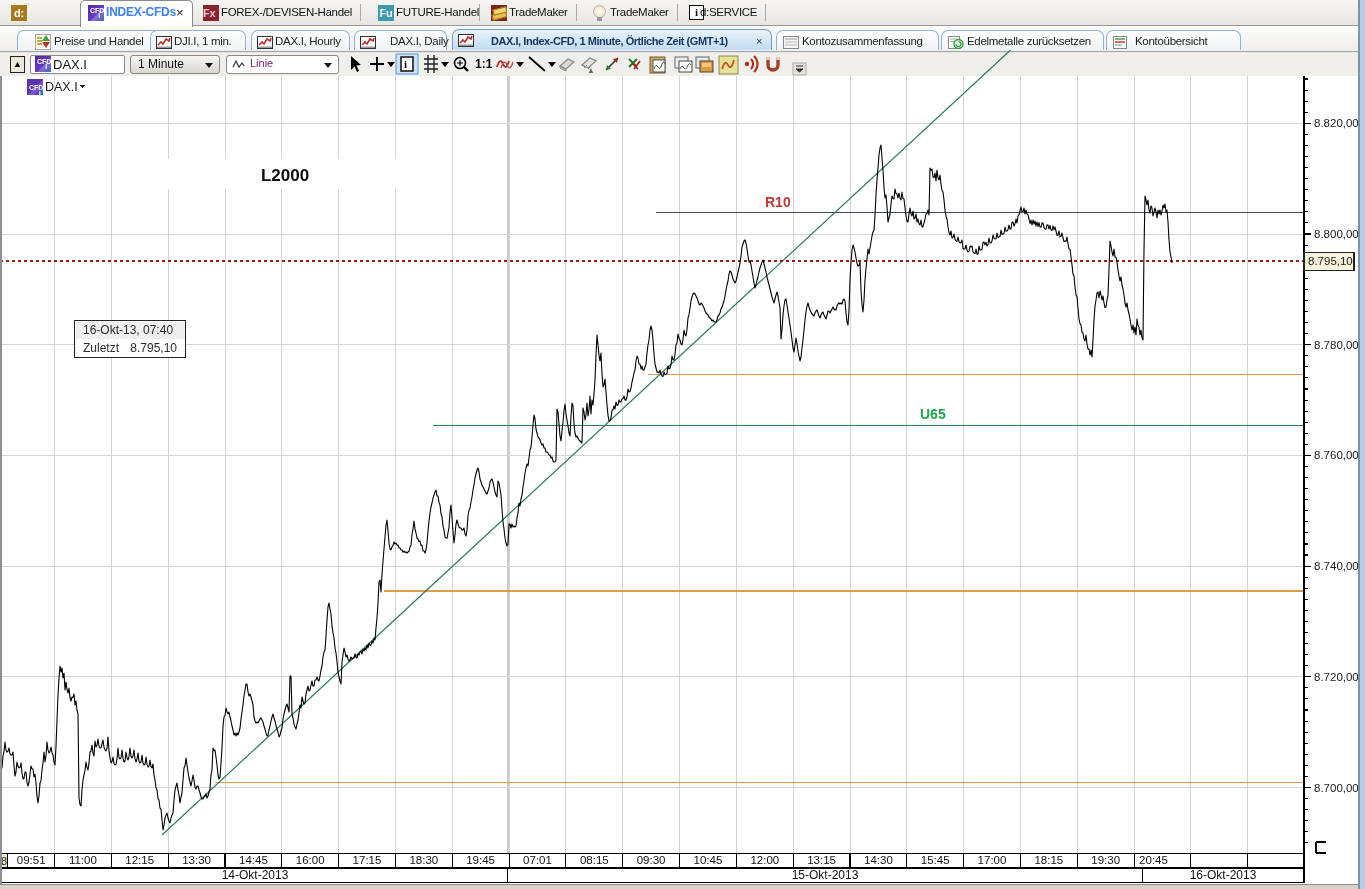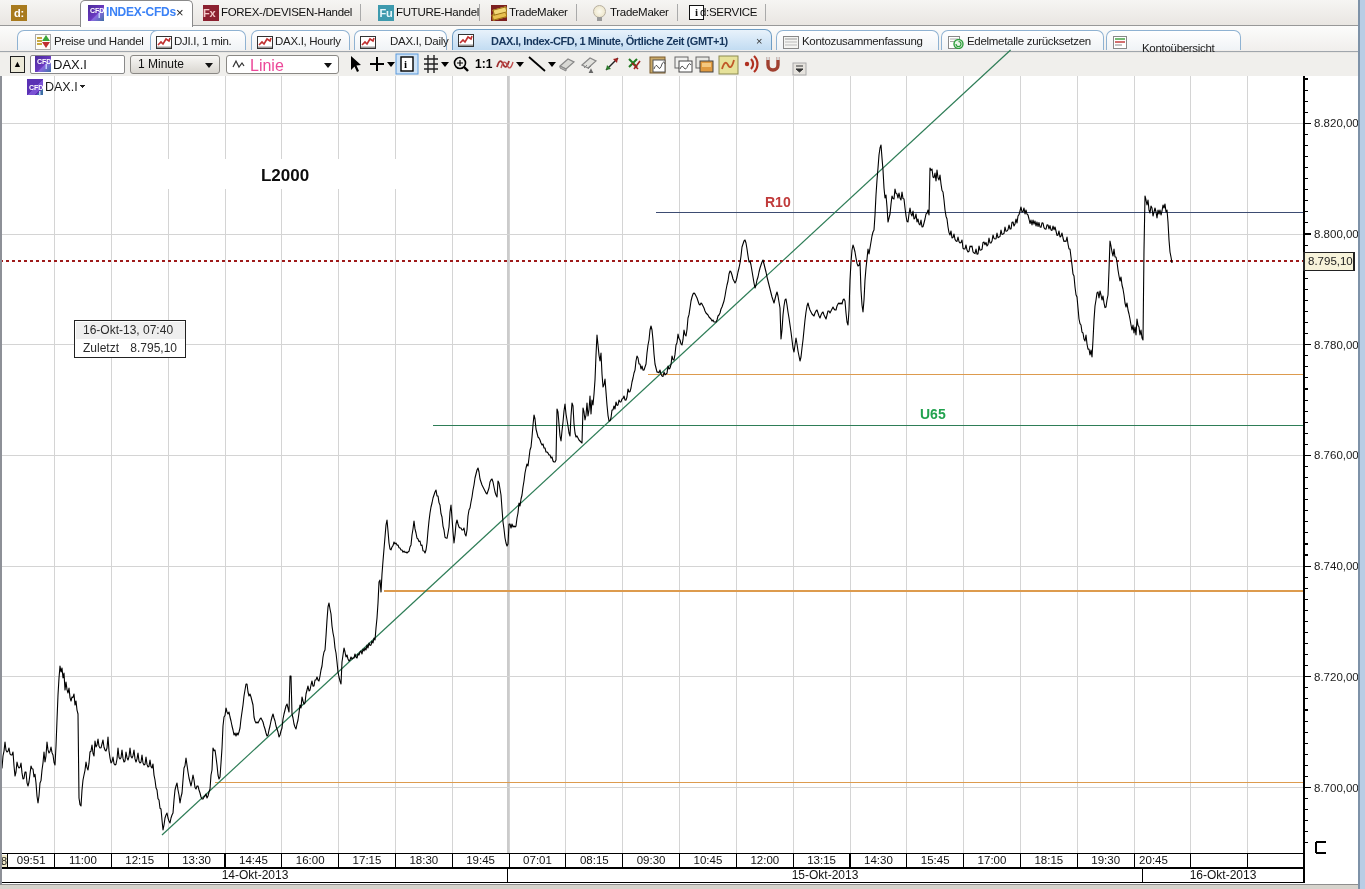--- a/index.html
+++ b/index.html
@@ -28,21 +28,21 @@
 
 #row3{left:0;top:52px;width:1358px;height:23px;background:#f0efec;border-top:1px solid #e8e6e2;}
 #btnup{position:absolute;left:10px;top:3px;width:13px;height:15px;background:#ece9d8;
   border:1px solid #222;text-align:center;line-height:14px;font-size:9px;color:#000;}
 #symbox{position:absolute;left:30px;top:2px;width:93px;height:17px;background:#fff;
   border:1px solid #8a8a8a;border-radius:2px;font-size:13px;color:#111;}
 #combo1{position:absolute;left:130px;top:2px;width:88px;height:17px;
   background:linear-gradient(#f8f7f5,#d9d6d0);border:1px solid #8a8884;border-radius:3px;
   font-size:12px;color:#111;}
 #combo2{position:absolute;left:226px;top:2px;width:111px;height:17px;background:#fff;
-  border:1px solid #8a8884;border-radius:3px;font-size:16px;color:#ec4899;}
+  border:1px solid #8a8884;border-radius:3px;font-size:11px;color:#701a75;}
 .carrow{position:absolute;right:6px;top:7px;width:0;height:0;
   border-left:4px solid transparent;border-right:4px solid transparent;border-top:5px solid #111;}
 </style>
 </head>
 <body>
 
 <div id="row1" class="abs">
 
   <div class="t1" style="left:0;width:77px;">
     <span class="ic16" style="left:11px;top:5px;background:#a87a1e;color:#fff;font-weight:bold;font-size:11px;text-align:center;line-height:16px;">d:</span>
@@ -155,21 +155,21 @@
       </svg>
     <span class="lbl" style="left:25px;">Edelmetalle zurücksetzen</span>
   </div>
   <div class="t2" style="left:1106px;width:133px;">
     <svg class="ic14" style="left:6px;" viewBox="0 0 16 13">
         <rect x="0.5" y="0.5" width="13" height="12" fill="#fff" stroke="#888"></rect>
         <line x1="2" y1="3" x2="12" y2="3" stroke="#3a9a3a" stroke-width="1.4"></line>
         <line x1="2" y1="6" x2="12" y2="6" stroke="#c03030" stroke-width="1.4"></line>
         <line x1="2" y1="9" x2="9" y2="9" stroke="#888"></line>
       </svg>
-    <span class="lbl" style="left:35px;margin-top:7px;">Kontoübersicht</span>
+    <span class="lbl" style="left:28px;">Kontoübersicht</span>
   </div>
 </div>
 
 <div id="row3" class="abs">
   <div id="btnup">▲</div>
   <div id="symbox">
     <span class="ic16" style="left:4px;top:0px;background:linear-gradient(135deg,#4a2a9a 0%,#6a3ac0 55%,#8a6ae0 60%,#3d6ea5 100%);"></span>
     <span style="position:absolute;left:6px;top:2px;font-size:7px;font-weight:bold;color:#fff;">CFD</span>
     <span style="position:absolute;left:14px;top:5px;font-size:9px;font-weight:bold;color:#cfe0ff;">i</span>
     <span style="position:absolute;left:22px;top:1px;">DAX.I</span>

